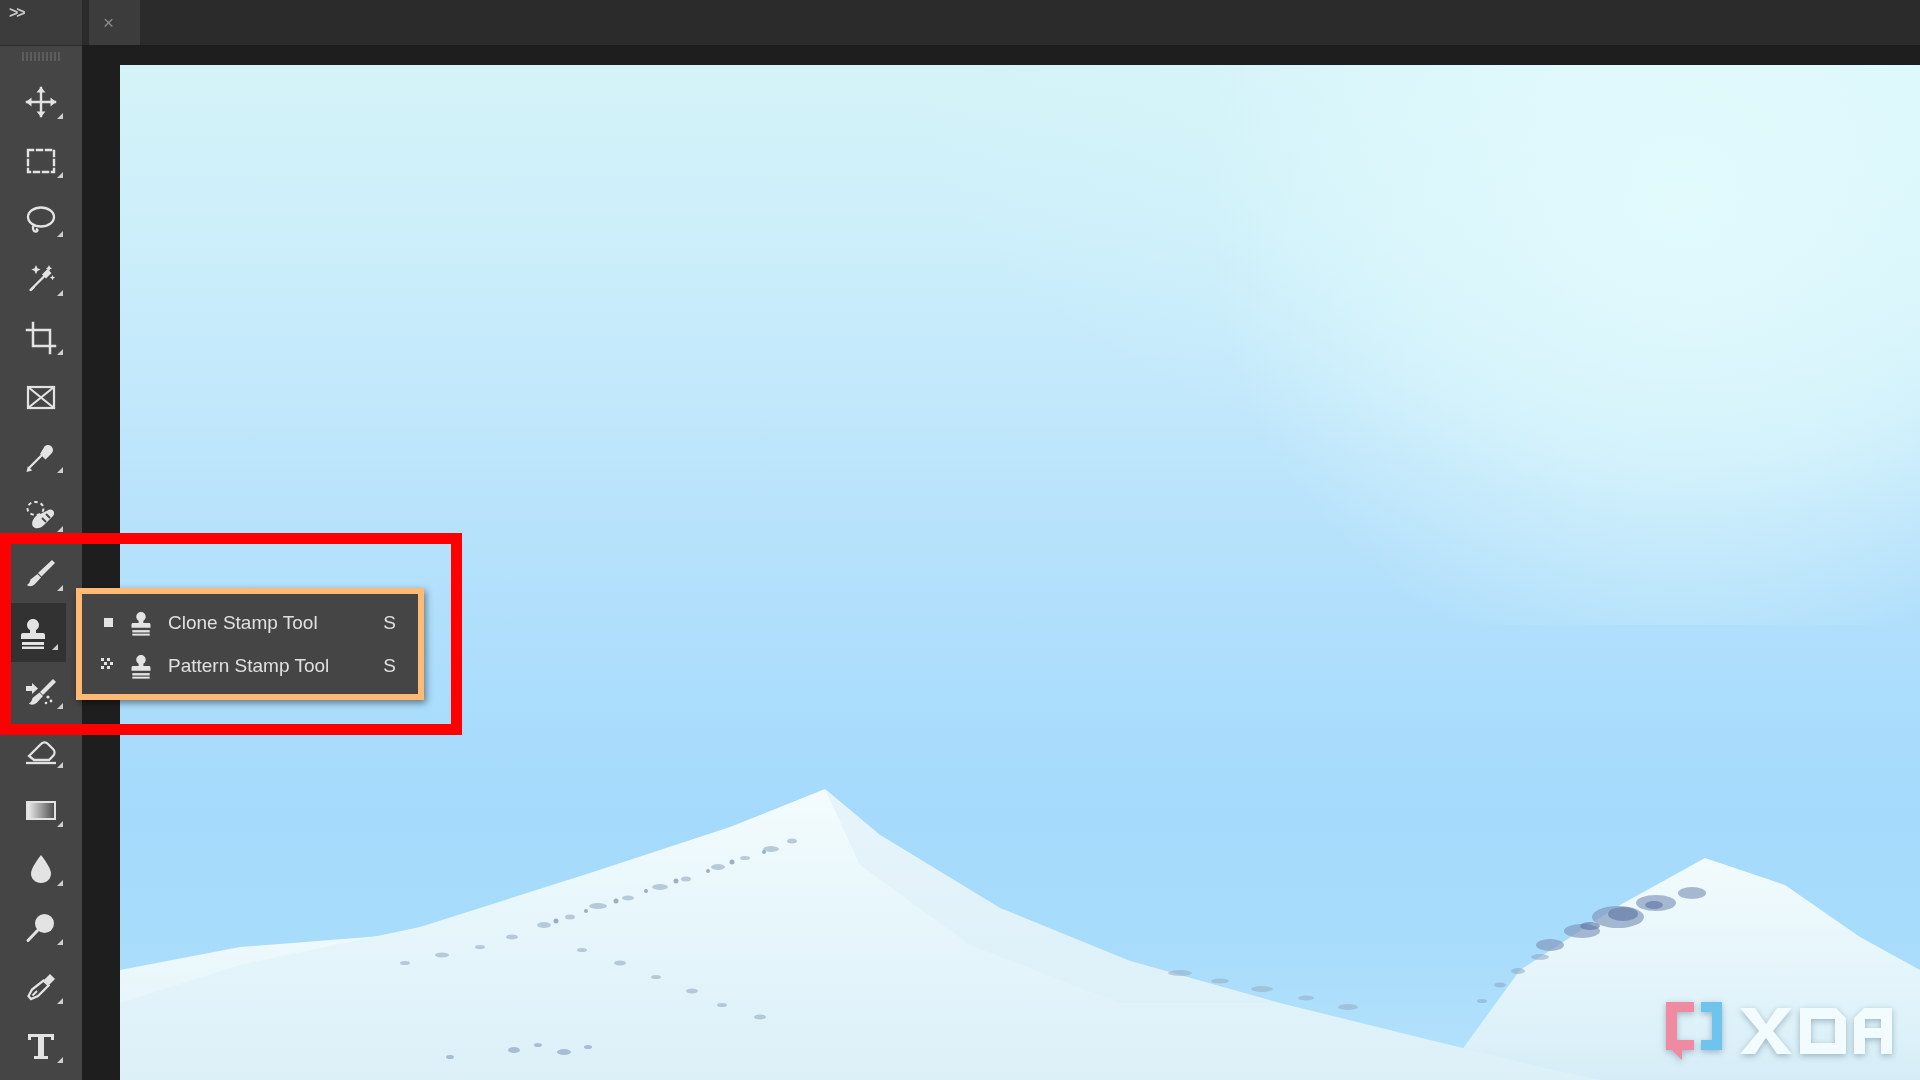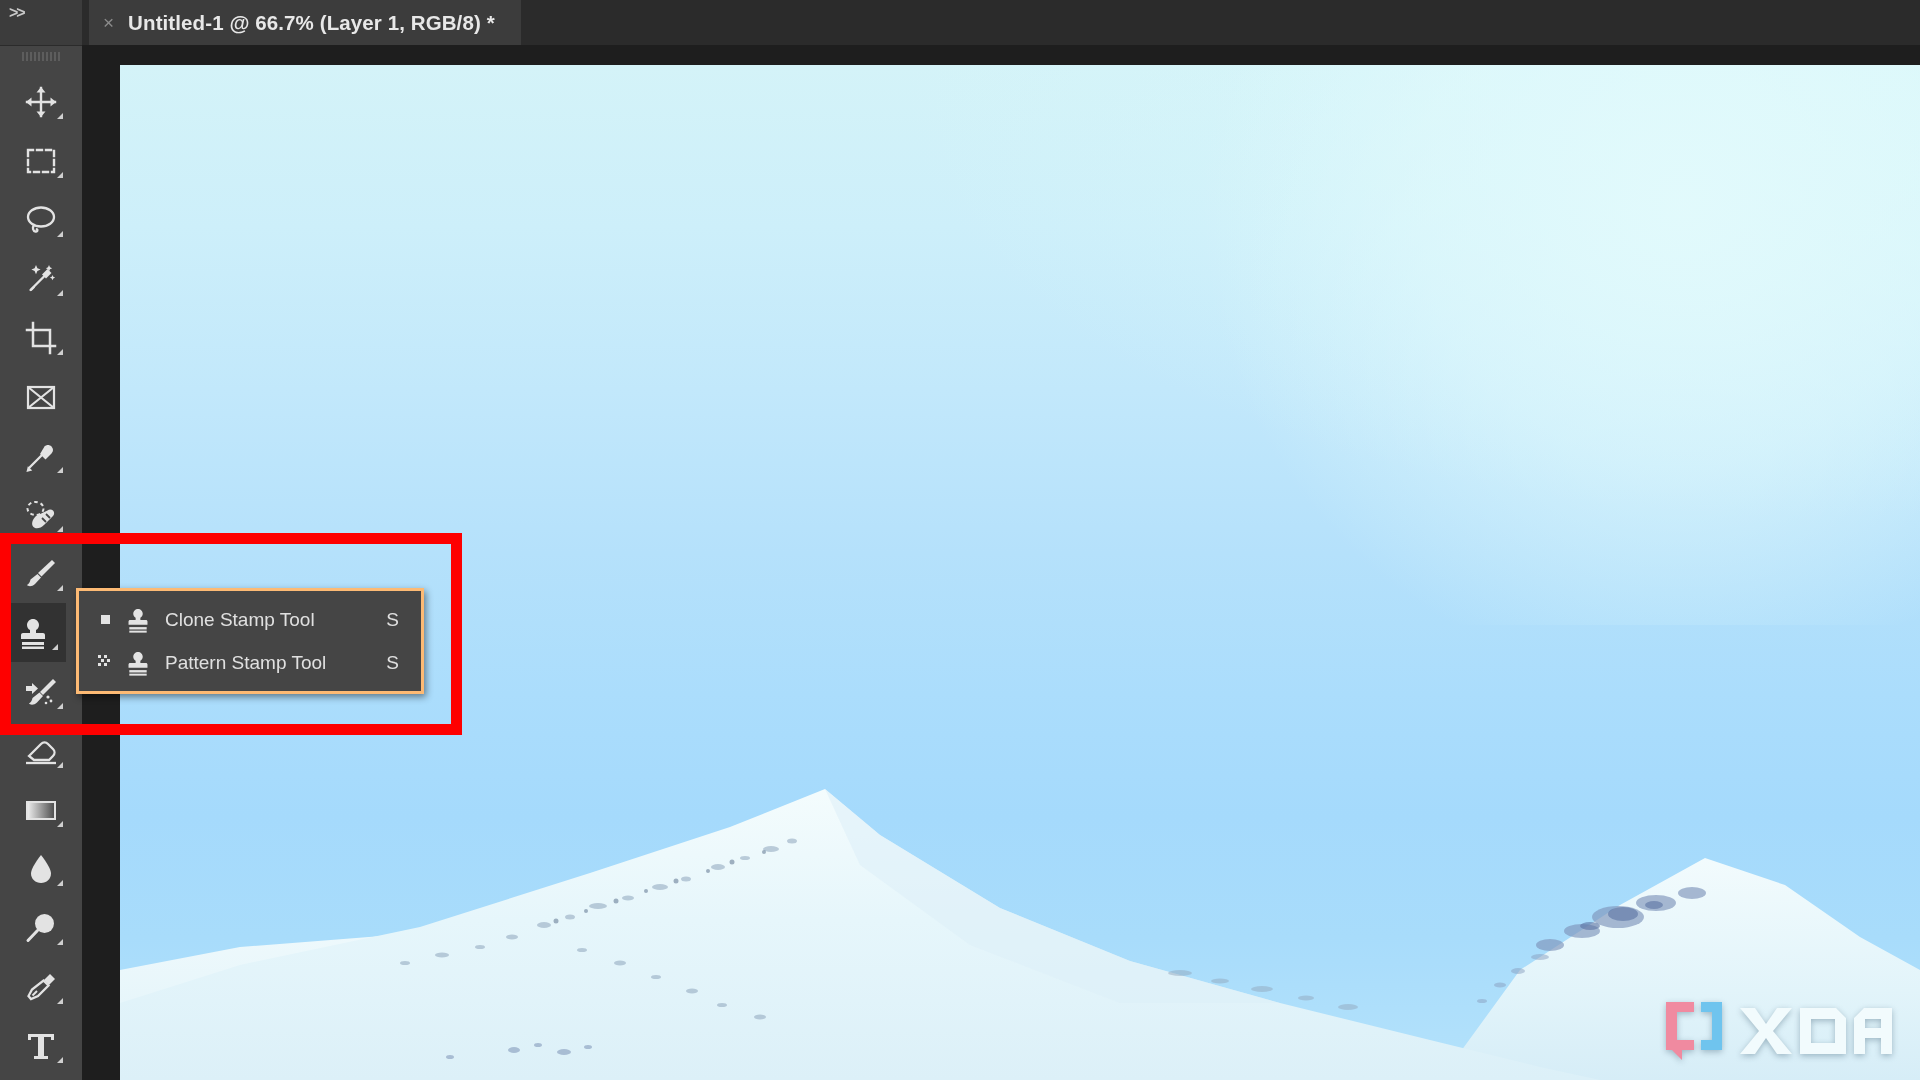--- a/index.html
+++ b/index.html
@@ -198,21 +198,21 @@
   .mtn { position: absolute; width: 100%; height: 100%; }
   .mtn svg { display: block; width: 100%; height: 100%; }
 
   
   .flyout {
     position: absolute;
     left: 76px;
     top: 588px;
     width: 348px;
     background: #454545;
-    border: 3px solid #fdba74;
+    border: 6px solid #fdba74;
     box-shadow: 2px 3px 7px rgba(0,0,0,0.45);
     z-index: 40;
     padding: 7px 0;
     box-sizing: border-box;
   }
 
   .flyout-row {
     position: relative;
     height: 43px;
     display: flex;
@@ -405,21 +405,20 @@
 
       <path d="M194,56 L194,20 L204,10 L232,10 L232,56 L221,56 L221,40 L205,40 L205,56 Z M205,21 L205,30 L221,30 L221,21 Z" fill="#f2fbfd"></path>
     </svg>
   </div>
 
   <div class="gutter"></div>
 
   <div class="tabbar">
     <div class="doc-tab">
       <span class="tab-close">×</span>
-      <span class="tab-title">Untitled-1 @ 66.7% (Layer 1, RGB/8) *</span>
     </div>
   </div>
 
   <div class="toolbar-col">
 
     <div class="toolbar-header">
       <span class="expand-chevrons">&gt;&gt;</span>
     </div>
 
     <div class="grip-handle"></div>

